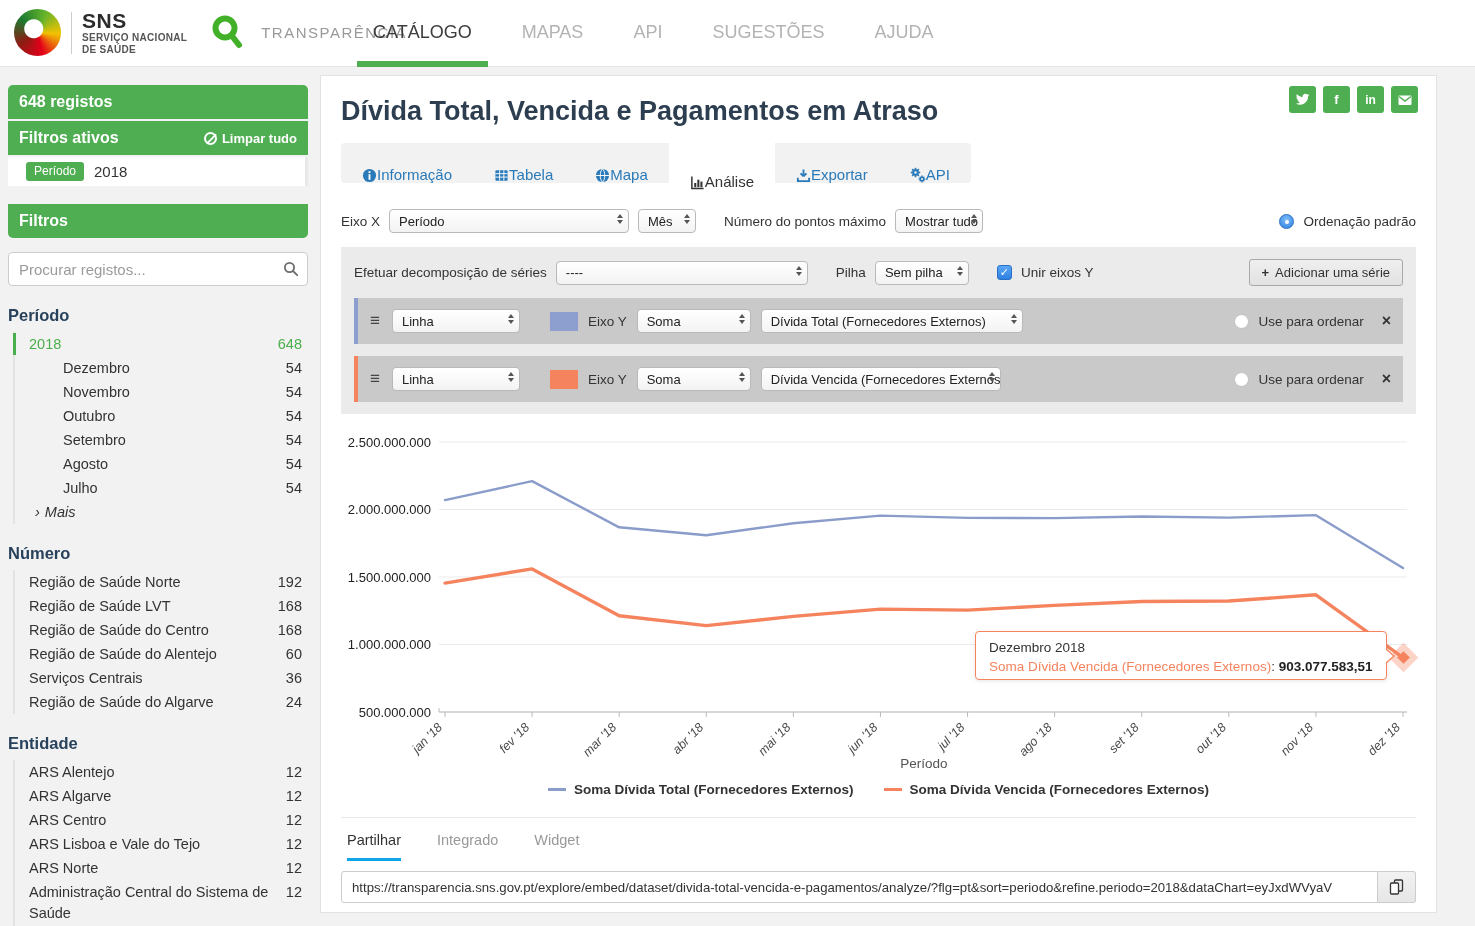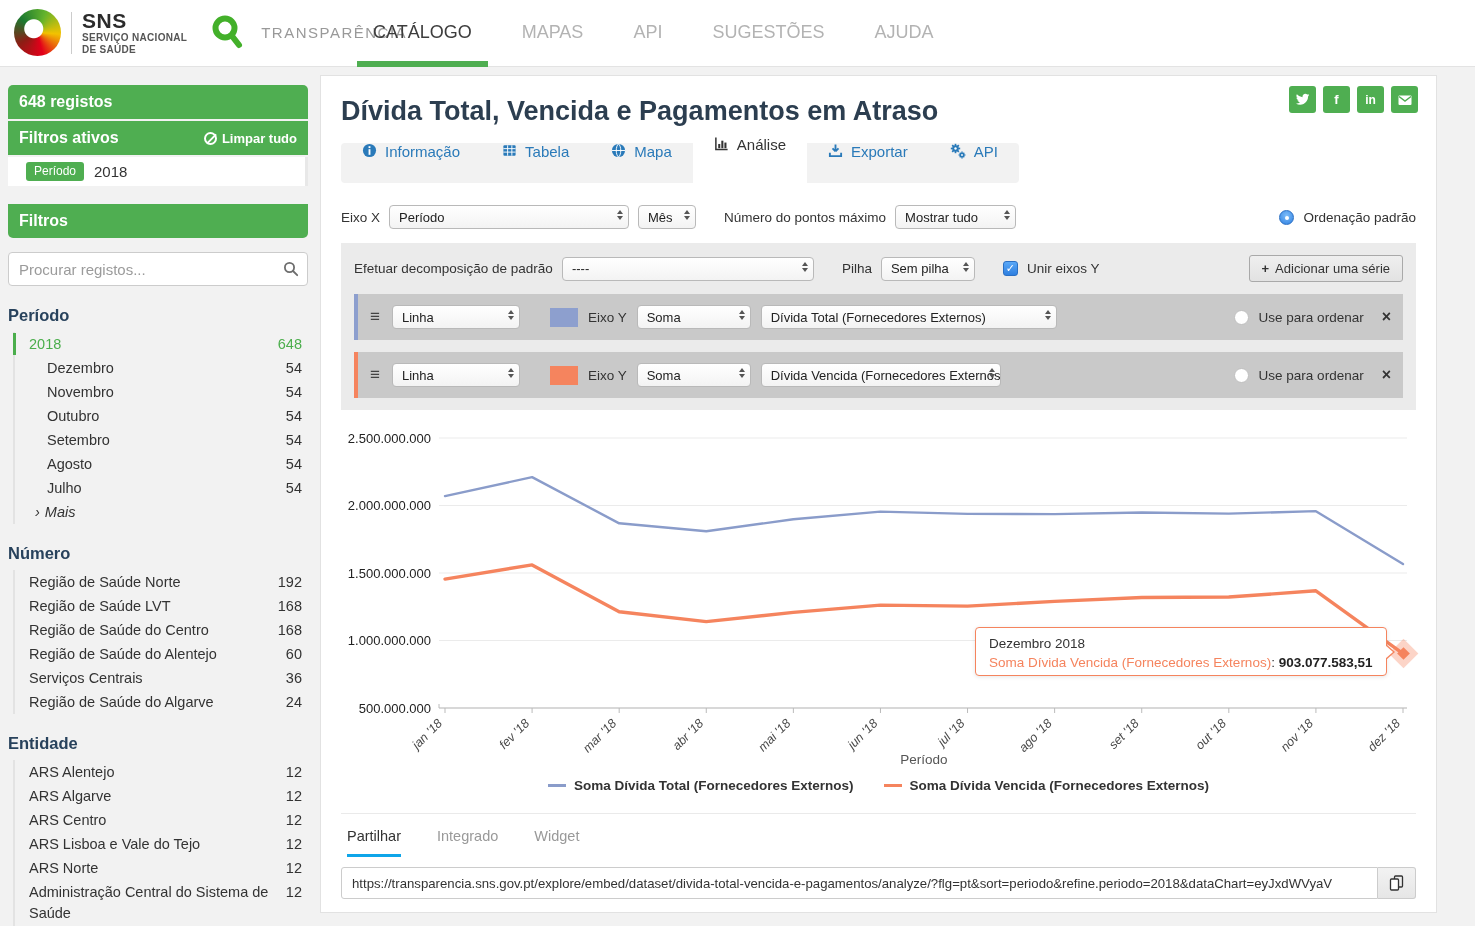--- a/index.html
+++ b/index.html
@@ -45,36 +45,36 @@
     padding:0 32px 0 10px; font-size:15px; color:#333; font-family:inherit; background:#fff; }
   .searchbox input::placeholder { color:#9b9b9b; }
   .searchbox svg { position:absolute; right:9px; top:9px; }
   .facet { margin-top:20px; }
   .facet-title { font-size:16.5px; font-weight:bold; color:#28425c; margin-bottom:7px; }
   .facet-list { list-style:none; margin-left:5px; border-left:2px solid #e3e3e3; }
   .facet-list li { position:relative; display:flex; justify-content:space-between;
     padding:1.5px 6px 1.5px 14px; font-size:14.5px; color:#333; cursor:pointer; line-height:1.45; }
   .facet-list li .flabel { flex:1; }
   .facet-list li .fcount { margin-left:8px; white-space:nowrap; }
-  .facet-list li.lvl1 { padding-left:32px; }
+  .facet-list li.lvl1 { padding-left:48px; }
   .facet-list li.sel { color:#4bae4c; }
   .facet-list li.sel .fcount { color:#4bae4c; }
   .facet-list li.sel::before { content:""; position:absolute; left:-2px; top:1px; bottom:1px;
     width:3px; background:#4bae4c; }
   .facet-list li.more { font-style:italic; padding-left:20px; gap:5px; justify-content:flex-start; }
 
   
   .card { position:absolute; left:320px; top:75px; width:1117px; height:838px; background:#fff;
     border:1px solid #e2e2e2; padding:14px 20px 0; }
   .social { position:absolute; top:10px; right:18px; display:flex; gap:7px; }
   .sbtn { width:27px; height:27px; border-radius:3px; background:#4fae51; color:#fff;
     display:flex; align-items:center; justify-content:center; font-weight:bold; font-size:13px; cursor:pointer; }
   .page-title { font-size:27px; font-weight:bold; color:#2c3e50; margin:6px 0 16px; }
   .tabs { display:inline-flex; background:#f2f2f2; border-radius:4px; height:40px; }
-  .tab { display:flex; align-items:flex-start; gap:8px; padding:0 21px; color:#2a7ab9;
+  .tab { display:flex; align-items:flex-end; padding:0 21px; color:#2a7ab9;
     font-size:15px; cursor:pointer; }
   .tab.active { background:#fff; color:#333; height:54px; margin:-7px 0; border-radius:2px; }
 
   
   .ctrl-row { display:flex; align-items:center; gap:9px; margin-top:22px; font-size:13.5px; }
   .select { position:relative; display:inline-flex; align-items:center; height:24px;
     background:linear-gradient(#fff,#f3f3f3); border:1px solid #b9b9b9; border-radius:4px;
     padding:0 22px 0 9px; font-size:13px; color:#222; cursor:pointer; white-space:nowrap; overflow:hidden; }
   .select .arrows { position:absolute; right:5px; top:4px; display:flex; flex-direction:column; gap:2px; }
   .select .arrows i { display:block; width:0; height:0; border-left:3.5px solid transparent;
@@ -380,36 +380,36 @@
     </span>
     <span class="select" style="width:58px;">
       <span>Mês</span>
       <span class="arrows">
           <i class="up"></i>
           <i class="dn"></i>
         </span>
     </span>
     <span class="gap18"></span>
     <span>Número do pontos máximo</span>
-    <span class="select" style="width:121px;">
+    <span class="select" style="width:88px;">
       <span>Mostrar tudo</span>
       <span class="arrows">
           <i class="up"></i>
           <i class="dn"></i>
         </span>
     </span>
     <span class="spacer"></span>
     <span class="radio on"></span>
     <span>Ordenação padrão</span>
   </div>
 
   
   <div class="series-panel">
     <div class="decomp-row">
-      <span>Efetuar decomposição de padrão</span>
+      <span>Efetuar decomposição de séries</span>
       <span class="select" style="width:252px;">
         <span>----</span>
         <span class="arrows">
             <i class="up"></i>
             <i class="dn"></i>
           </span>
       </span>
       <span class="gap18"></span>
       <span>Pilha</span>
       <span class="select" style="width:94px;">
@@ -441,21 +441,21 @@
       <span class="gap18"></span>
       <span class="swatch" style="background: rgb(141, 159, 206);"></span>
       <span>Eixo Y</span>
       <span class="select" style="width:114px;">
         <span>Soma</span>
         <span class="arrows">
             <i class="up"></i>
             <i class="dn"></i>
           </span>
       </span>
-      <span class="select" style="width:296px;">
+      <span class="select" style="width:262px;">
         <span>Dívida Total (Fornecedores Externos)</span>
         <span class="arrows">
             <i class="up"></i>
             <i class="dn"></i>
           </span>
       </span>
       <span class="spacer"></span>
       <span class="radio off"></span>
       <span>Use para ordenar</span>
       <span class="close-x">×</span>

